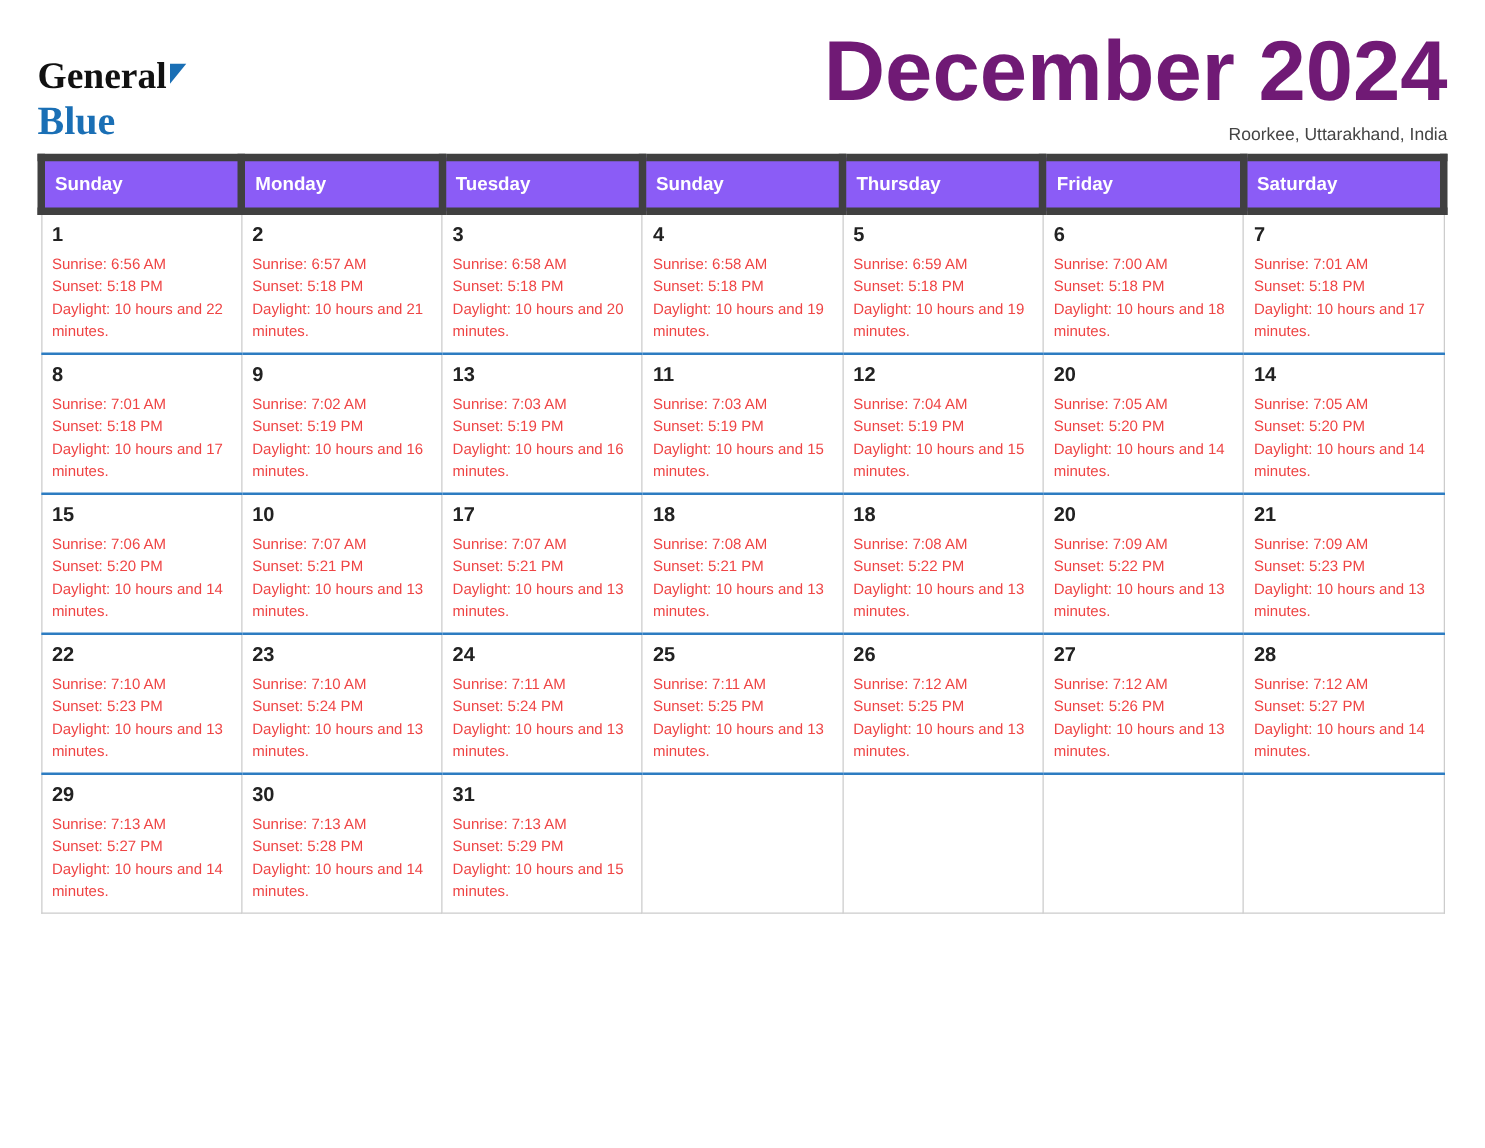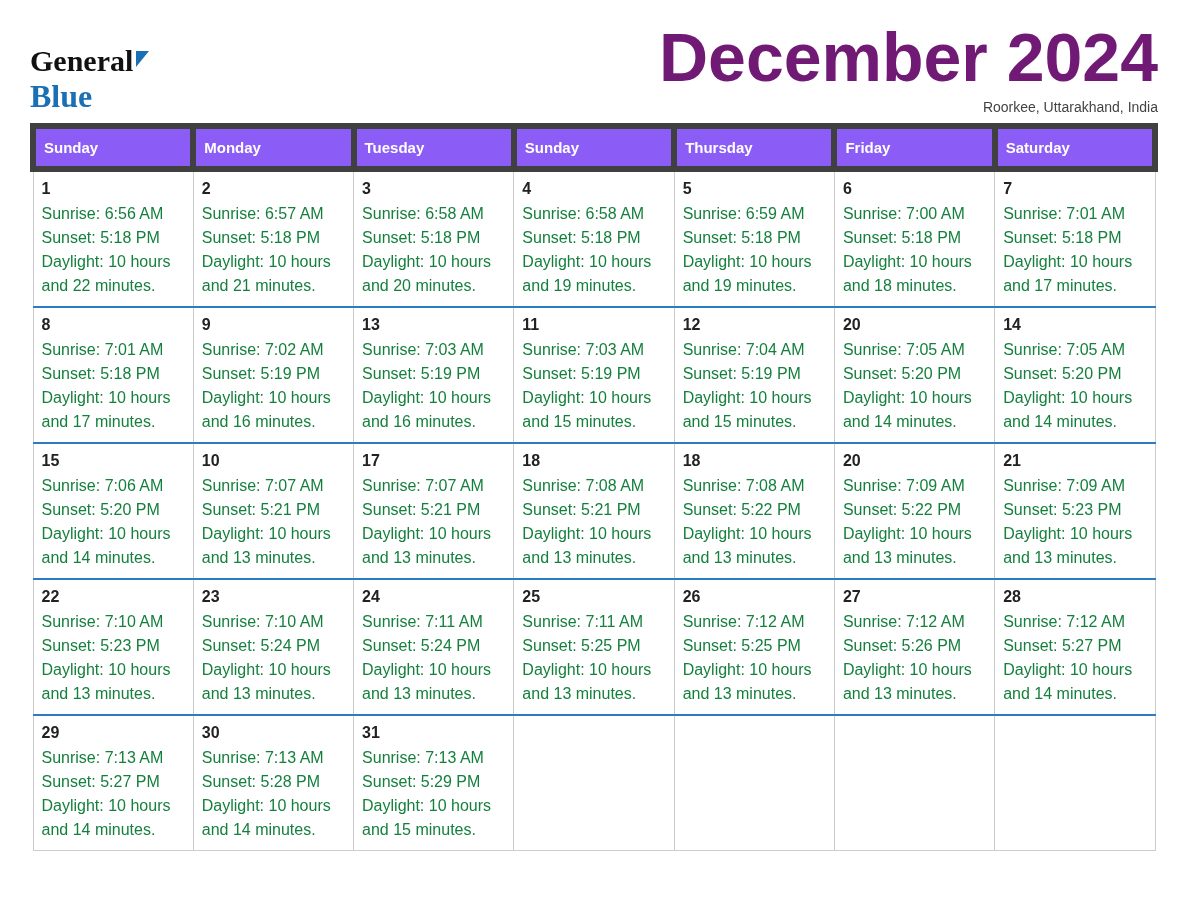--- a/index.html
+++ b/index.html
@@ -60,23 +60,23 @@
     .calendar-table tr td {
       border-top: 2px solid #2d7cc1;
     }
     .day-num {
       font-size: 16px;
       font-weight: bold;
       display: block;
       margin-bottom: 4px;
     }
     .day-info {
-      font-size: 16px;
+      font-size: 12px;
       line-height: 1.5;
-      color: #15803d;
+      color: #ef4444;
     }
     .empty-cell {
       background: #fff;
     }
     
     .logo-row1 {
       display: flex;
       align-items: center;
     }
     .logo-general {

